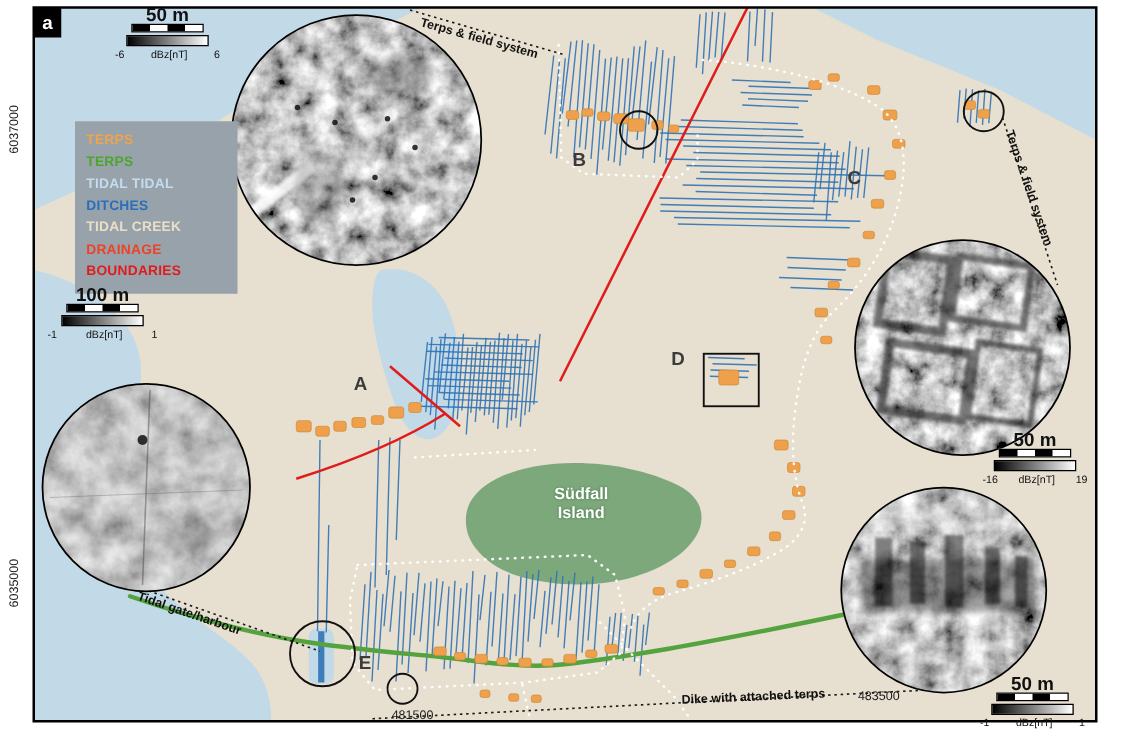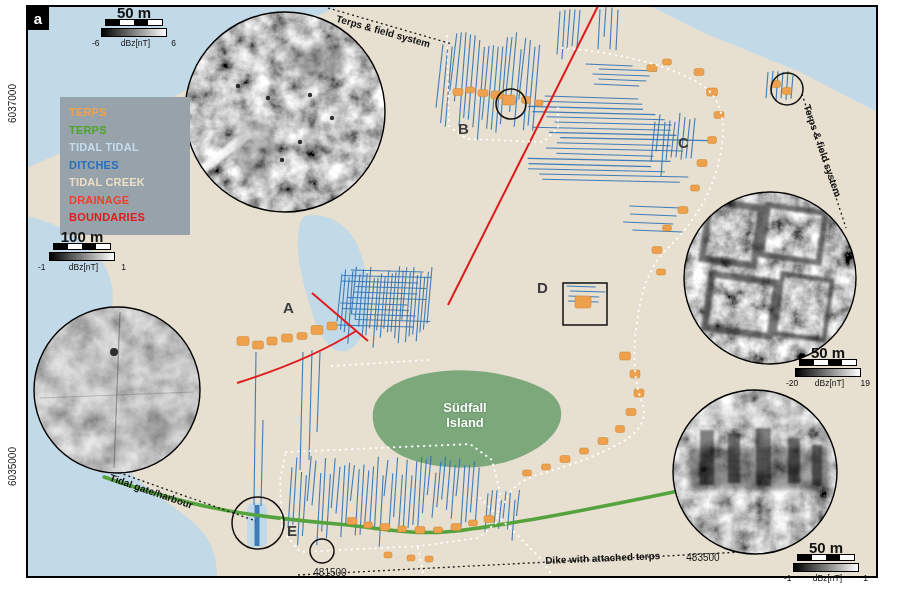--- a/index.html
+++ b/index.html
@@ -485,21 +485,21 @@
 <div class="ov scalebar" style="left:786px;top:348px;width:84px;">
   <div class="sb-dist">50 m</div>
   <div class="sb-seg">
         <span></span>
         <span></span>
         <span></span>
         <span></span>
       </div>
   <div class="sb-grad"></div>
   <div class="sb-vals">
-        <span>-20</span>
+        <span>-16</span>
         <span>dBz[nT]</span>
         <span>19</span>
       </div>
 </div>
 <div class="ov scalebar" style="left:784px;top:543px;width:84px;">
   <div class="sb-dist">50 m</div>
   <div class="sb-seg">
         <span></span>
         <span></span>
         <span></span>
@@ -515,21 +515,21 @@
 
 <div class="ov ax ax-left" style="left:-20px;top:98px;">6037000</div>
 <div class="ov ax ax-left" style="left:-20px;top:461px;">6035000</div>
 <div class="ov ax" style="left:305px;top:567px;width:50px;">481500</div>
 <div class="ov ax" style="left:678px;top:552px;width:50px;">483500</div>
 
 <div class="ov pathlab" style="left:338px;top:13px;transform:rotate(15.5deg);">Terps &amp; field system</div>
 <div class="ov pathlab" style="left:812px;top:103px;transform:rotate(71deg);">Terps &amp; field system</div>
 <div class="ov pathlab" style="left:112px;top:472px;transform:rotate(19deg);">Tidal gate/harbour</div>
 <div class="ov pathlab" style="left:545px;top:555px;transform:rotate(-2.5deg);">Dike with attached terps</div>
-<div class="ov island-lab" style="left:405px;top:400px;">Südfall
+<div class="ov island-lab" style="left:405px;top:387px;">Südfall
 Island</div>
 
 <div class="ov sitemark" style="left:283px;top:299px;">A</div>
 <div class="ov sitemark" style="left:458px;top:120px;">B</div>
 <div class="ov sitemark" style="left:678px;top:134px;">C</div>
 <div class="ov sitemark" style="left:537px;top:279px;">D</div>
 <div class="ov sitemark" style="left:287px;top:522px;">E</div>
 
 </div>
 

